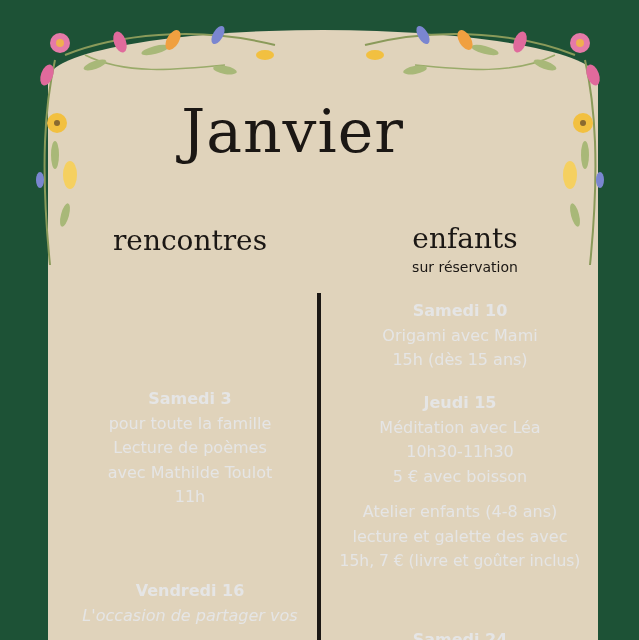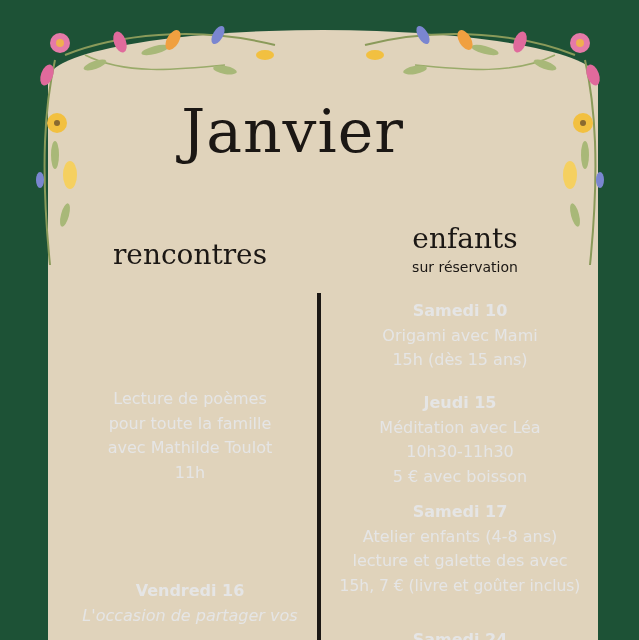--- a/index.html
+++ b/index.html
@@ -26,21 +26,21 @@
     letter-spacing: 1px;
     color: #1b1714;
   }
   .col-head {
     position: absolute;
     font-family: "DejaVu Serif", serif;
     font-size: 28px;
     color: #1b1714;
     text-align: center;
   }
-  .col-head.left { left: 80px; width: 220px; top: 238px; }
+  .col-head.left { left: 80px; width: 220px; top: 224px; }
   .col-head.right { left: 340px; width: 250px; top: 222px; }
   .subhead {
     position: absolute;
     left: 340px; width: 250px; top: 259px;
     text-align: center;
     font-size: 14px;
     color: #1b1714;
   }
   .divider {
     position: absolute;
@@ -113,22 +113,23 @@
 
 <div class="title">Janvier</div>
 
 <div class="col-head left">rencontres</div>
 <div class="col-head right">enfants</div>
 <div class="subhead">sur réservation</div>
 
 <div class="divider"></div>
 
 <div class="event left-col" style="top:387px">
+  <div class="day">Samedi 3</div>
+  <div>pour toute la famille</div>
   <div>Lecture de poèmes</div>
-  <div>pour toute la famille</div>
   <div>avec Mathilde Toulot</div>
   <div>11h</div>
 </div>
 
 <div class="event left-col" style="top:579px">
   <div class="day">Vendredi 16</div>
   <div class="italic">L'occasion de partager vos</div>
 </div>
 
 <div class="event right-col" style="top:299px">
@@ -138,21 +139,20 @@
 </div>
 
 <div class="event right-col" style="top:391px">
   <div class="day">Jeudi 15</div>
   <div>Méditation avec Léa</div>
   <div>10h30-11h30</div>
   <div>5 € avec boisson</div>
 </div>
 
 <div class="event right-col" style="top:500px">
-  <div class="day">Samedi 17</div>
   <div>Atelier enfants (4-8 ans)</div>
   <div>lecture et galette des avec</div>
   <div style="font-size:15.5px">15h, 7 € (livre et goûter inclus)</div>
 </div>
 
 <div class="event right-col" style="top:628px">
   <div class="day">Samedi 24</div>
 </div>
 
 </body></html>

